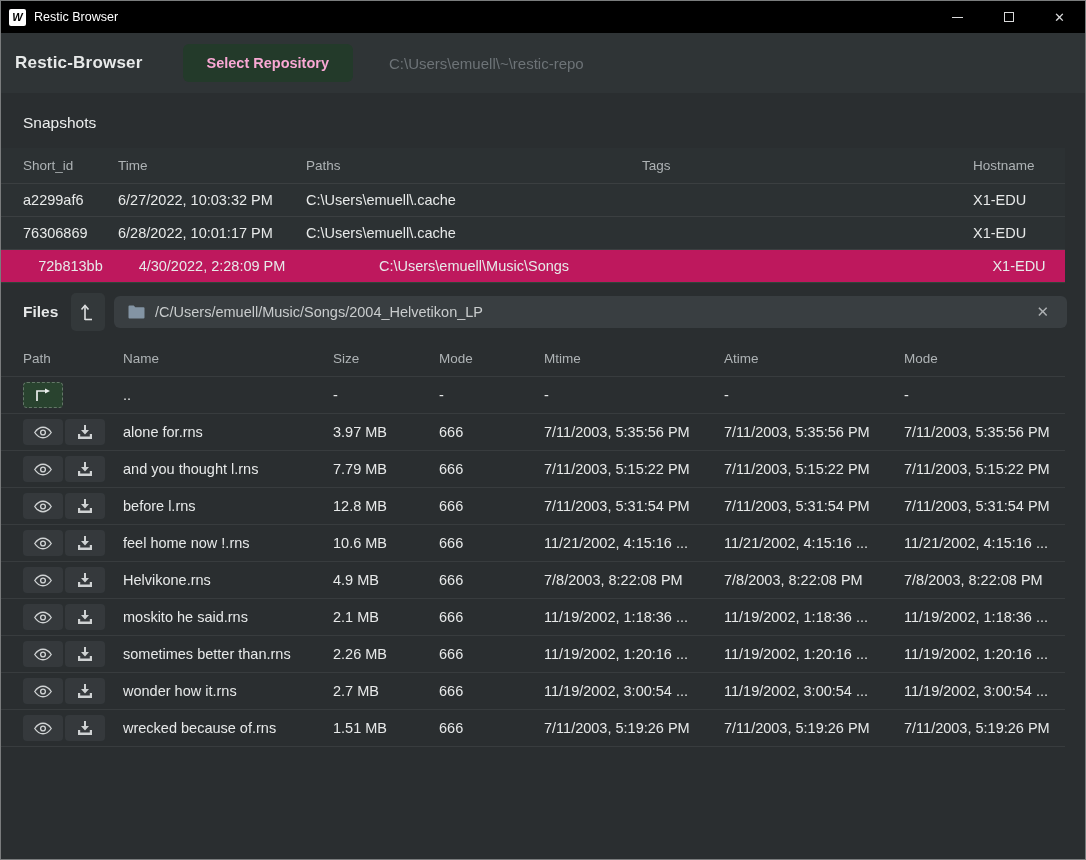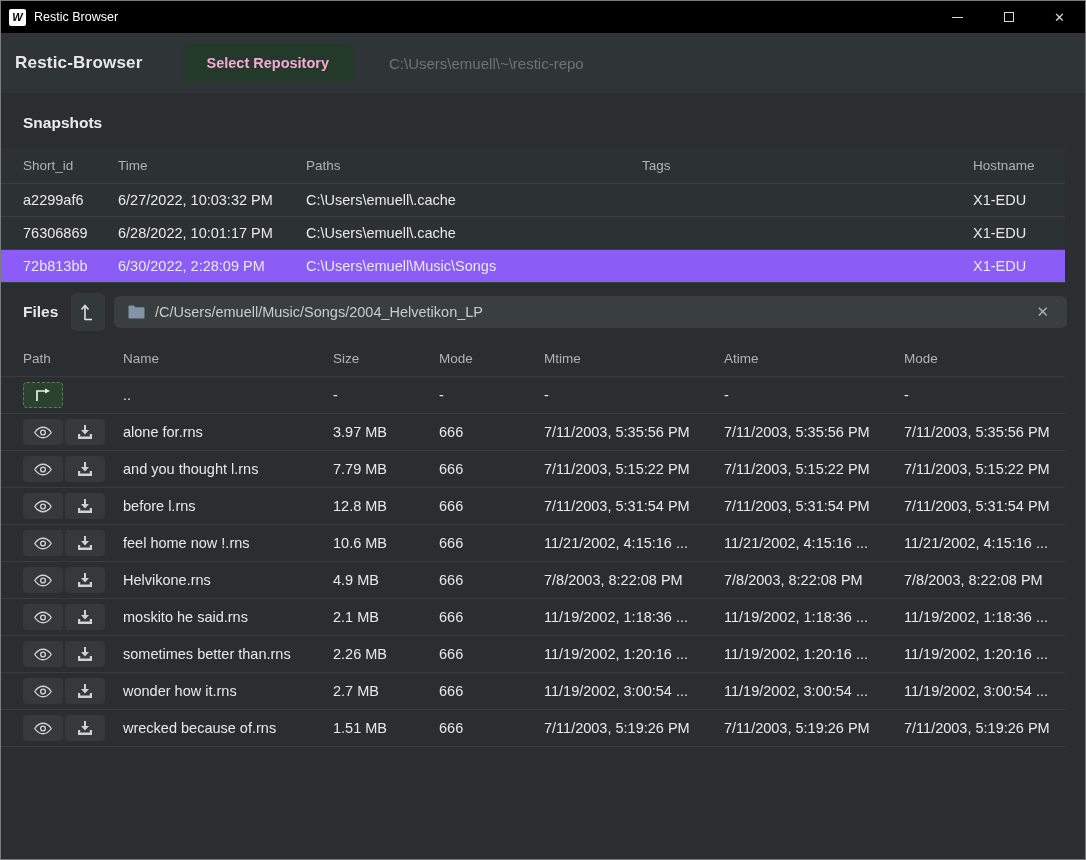--- a/index.html
+++ b/index.html
@@ -35,34 +35,34 @@
   .app-title { font-size:17px; font-weight:bold; letter-spacing:.2px; }
   .select-repo-btn {
     margin-left:24px;
     background:#233a2a; color:#f9a8d4; font-family:inherit;
     font-weight:bold; font-size:14.5px;
     padding:11px 24px; border:none; border-radius:6px; cursor:pointer;
   }
   .repo-path { margin-left:20px; color:#6d7377; font-size:15px; }
 
   
-  .section-title { padding:21px 22px 16px 22px; font-size:15.5px; font-weight:bold; color:#eceeee; }
+  .section-title { padding:21px 22px 16px 22px; font-size:15.5px; font-weight:normal; color:#eceeee; }
 
   
   .snap-wrap { flex:none; padding-right:20px; }
   .snap-grid {
     display:grid;
     grid-template-columns:95px 188px 336px 331px minmax(0,1fr);
     align-items:center; padding-left:22px;
     white-space:nowrap;
   }
   .snap-grid > span { overflow:hidden; text-overflow:clip; }
   .snap-header { height:36px; color:#aeb3b5; font-size:13.5px; border-bottom:1px solid #3b3f41; background:#2c3133; }
   .snap-row { height:33px; font-size:14.5px; background:#2c3133; border-bottom:1px solid #3b3f41; }
-  .snap-row.selected { background:#8b5cf6; border-bottom-color:#2e4539; }
+  .snap-row.selected { background:#be185d; border-bottom-color:#2e4539;text-align:center; }
 
   
   .files-bar { display:flex; align-items:center; padding:10px 18px 10px 22px; flex:none; }
   .files-title { font-size:15.5px; font-weight:bold; width:48px; flex:none; }
   .up-btn {
     width:34px; height:38px; background:#33383a; border:none; border-radius:5px;
     display:flex; align-items:center; justify-content:center; margin-right:9px; cursor:pointer; flex:none;
   }
   .breadcrumb {
     flex:1; height:32px; background:#393e41; border-radius:6px;
@@ -142,21 +142,21 @@
         <div class="snap-grid snap-row">
           <span>76306869</span>
           <span>6/28/2022, 10:01:17 PM</span>
           <span>C:\Users\emuell\.cache</span>
           <span></span>
           <span>X1-EDU</span>
         </div>
 
         <div class="snap-grid snap-row selected">
           <span>72b813bb</span>
-          <span>6/30/2022, 2:28:09 PM</span>
+          <span>4/30/2022, 2:28:09 PM</span>
           <span>C:\Users\emuell\Music\Songs</span>
           <span></span>
           <span>X1-EDU</span>
         </div>
       </div>
   </div>
 
   <div class="files-bar">
     <span class="files-title">Files</span>
     <button class="up-btn">

